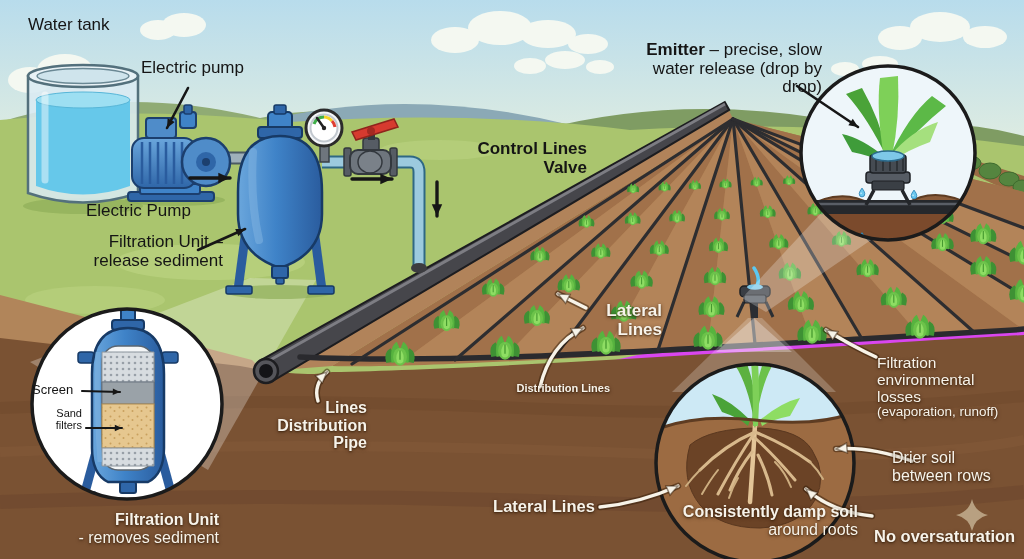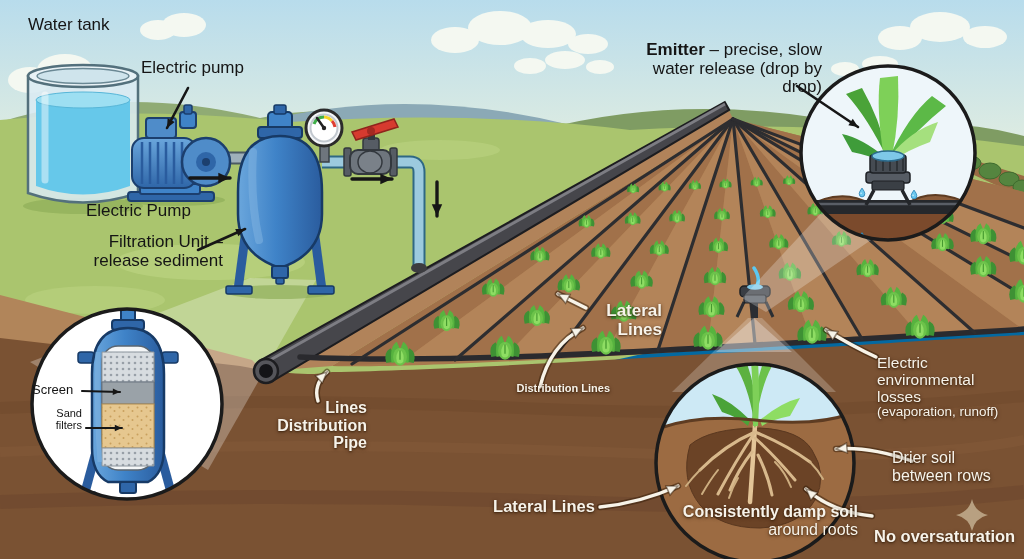--- a/index.html
+++ b/index.html
@@ -1,16 +1,16 @@
 <!DOCTYPE html>
 <html><head>
 <meta charset="utf-8">
 <style>
   html,body{margin:0;padding:0;background:#888;}
-  .scene{position:relative;width:1024px;height:559px;overflow:hidden;background:#0369a1;font-family:"Liberation Sans",sans-serif;}
+  .scene{position:relative;width:1024px;height:559px;overflow:hidden;background:#d946ef;font-family:"Liberation Sans",sans-serif;}
   .scene svg{position:absolute;left:0;top:0;}
   .lbl{position:absolute;line-height:1.1;white-space:normal;}
   .dk{color:#151515;}
   .lt{color:#f7f3ea;text-shadow:0 1px 2px rgba(45,24,6,.7),0 1px 4px rgba(45,24,6,.45);}
   .b{font-weight:700;}
   .ctr{text-align:right;}
 </style>
 </head>
 <body>
 
@@ -414,46 +414,54 @@
   <path d="M972,499 Q975,512 988,515 Q975,518 972,531 Q969,518 956,515 Q969,512 972,499 Z" fill="#bfa88a" opacity="0.9"></path>
 </svg>
 
 <div class="lbl dk" style="left:28px;top:16px;font-size:17px;">Water tank</div>
 <div class="lbl dk" style="left:141px;top:59px;font-size:17px;">Electric pump</div>
 <div class="lbl dk" style="left:86px;top:202px;font-size:17px;">Electric Pump</div>
 <div class="lbl dk ctr" style="left:33px;top:233px;width:190px;font-size:17px;">
   <div>Filtration Unit –</div>
   <div>release sediment</div>
 </div>
+<div class="lbl dk ctr b" style="left:425px;top:140px;width:162px;font-size:17px;">
+  <div>Control Lines</div>
+  <div>Valve</div>
+</div>
 <div class="lbl dk ctr" style="left:640px;top:41px;width:182px;font-size:17px;">
   <span class="b">Emitter</span><span> – precise, slow water release (drop by drop)</span>
 </div>
 <div class="lbl lt ctr b" style="left:562px;top:302px;width:100px;font-size:17px;">
   <div>Lateral</div>
   <div>Lines</div>
 </div>
 <div class="lbl lt ctr b" style="left:430px;top:382px;width:180px;font-size:11px;">Distribution Lines</div>
 <div class="lbl lt ctr b" style="left:267px;top:399px;width:100px;font-size:16px;">
   <div>Lines</div>
   <div>Distribution</div>
   <div>Pipe</div>
 </div>
 <div class="lbl dk" style="left:32px;top:383px;font-size:13px;">Screen</div>
 <div class="lbl dk ctr" style="left:34px;top:407px;width:48px;font-size:11px;">
   <div>Sand</div>
   <div>filters</div>
 </div>
+<div class="lbl lt ctr" style="left:39px;top:511px;width:180px;font-size:16px;">
+  <div class="b">Filtration Unit</div>
+  <div>- removes sediment</div>
+</div>
 <div class="lbl lt b" style="left:474px;top:497px;width:140px;font-size:16.5px;text-align:center;">Lateral Lines</div>
 <div class="lbl lt ctr" style="left:682px;top:503px;width:176px;font-size:16px;">
   <span class="b">Consistently damp soil</span><span> around roots</span>
 </div>
 <div class="lbl lt b" style="left:874px;top:527px;font-size:16.5px;">No oversaturation</div>
 <div class="lbl lt" style="left:892px;top:449px;font-size:16px;">
   <div>Drier soil</div>
   <div>between rows</div>
 </div>
 <div class="lbl lt" style="left:877px;top:354px;font-size:15.5px;">
-  <div>Electric</div>
+  <div>Filtration</div>
   <div>environmental</div>
   <div>losses</div>
   <div style="font-size:13.5px;">(evaporation, runoff)</div>
 </div>
 </div>
 
 </body></html>

